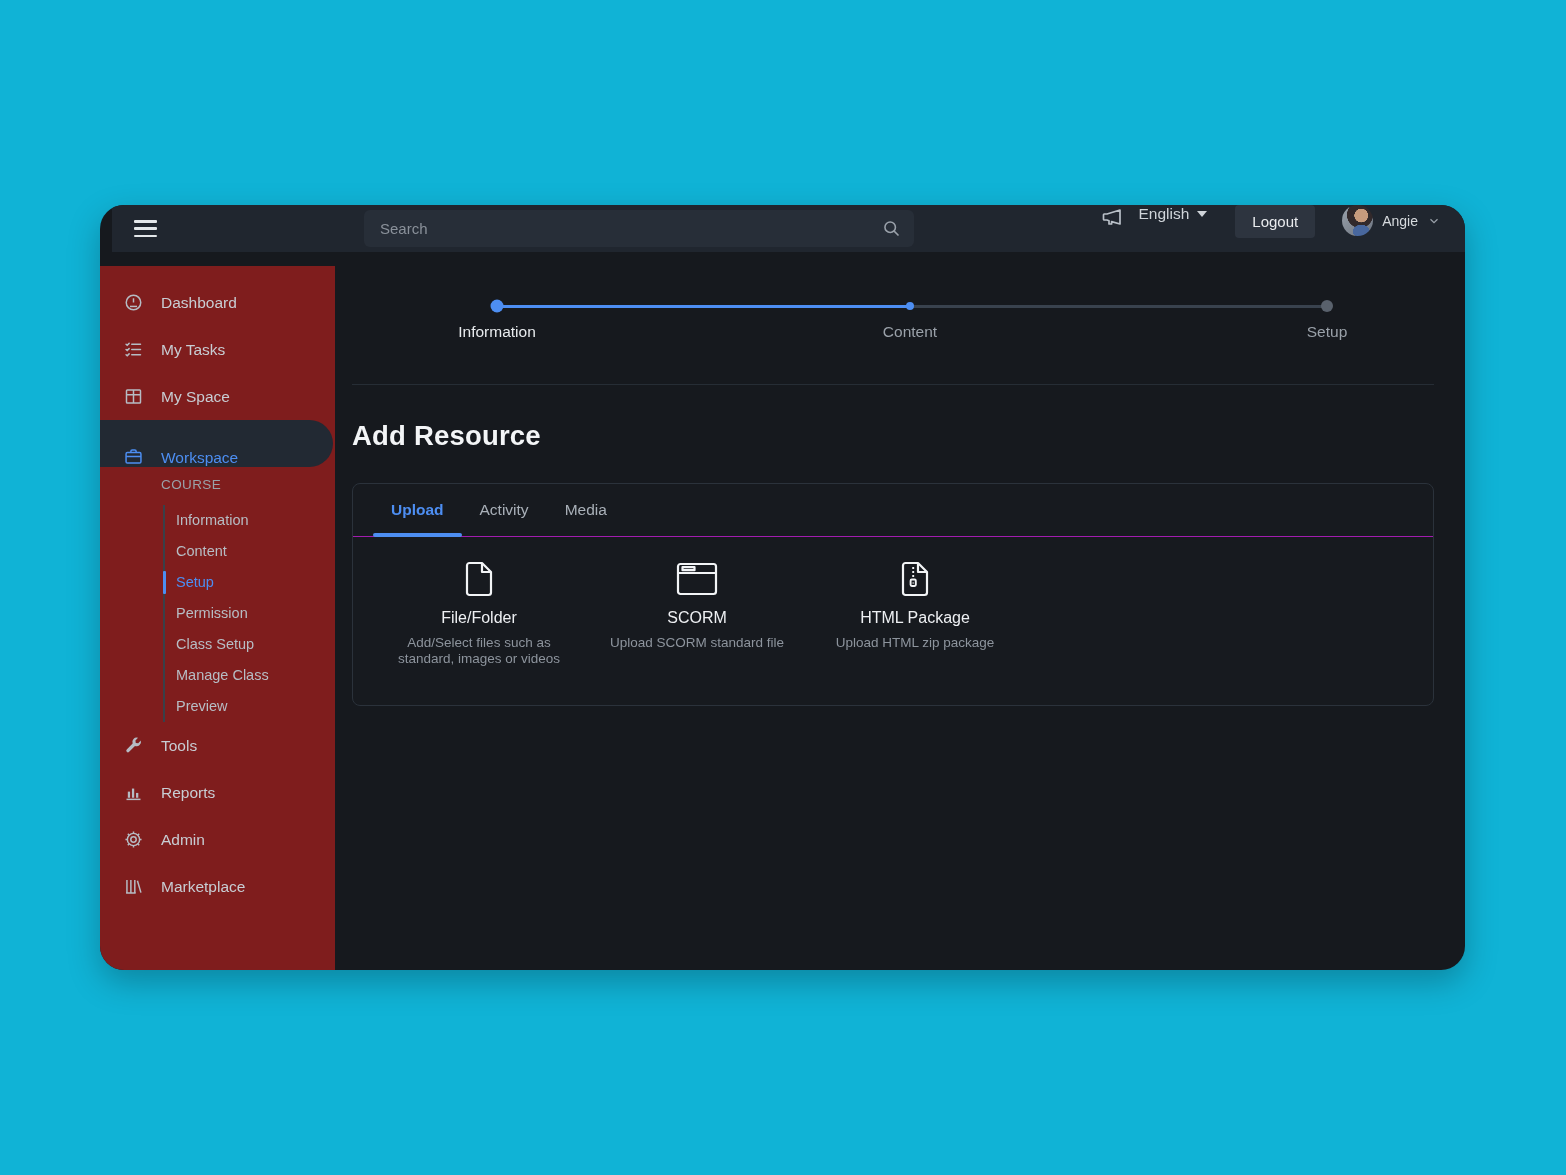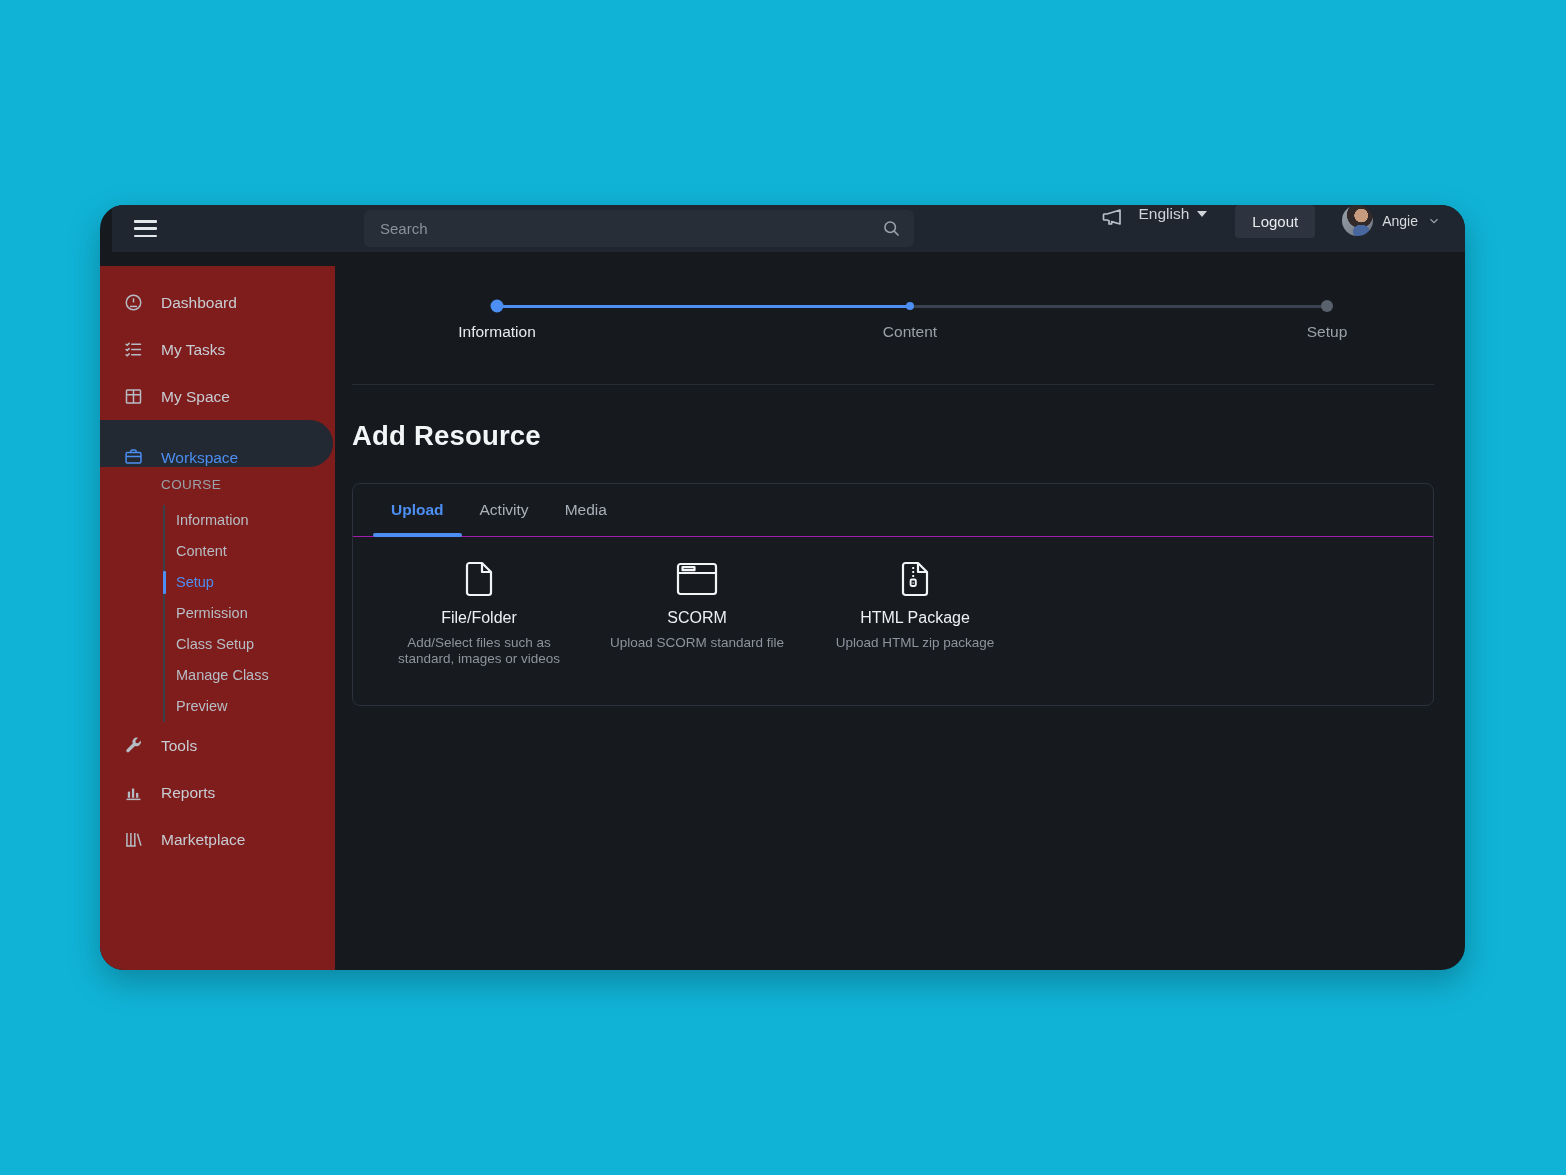--- a/index.html
+++ b/index.html
@@ -273,20 +273,28 @@
       <div class="nav-item">
         <svg class="nav-icon" viewBox="0 0 24 24" fill="currentColor">
           <rect x="5.5" y="11" width="2.6" height="7"></rect>
           <rect x="10.2" y="7.5" width="2.6" height="10.5"></rect>
           <rect x="14.9" y="12.5" width="2.6" height="5.5"></rect>
           <rect x="4" y="19" width="16" height="1.7"></rect>
         </svg>
         <span>Reports</span>
       </div>
 
+      <div class="nav-item">
+        <svg class="nav-icon" viewBox="0 0 24 24" fill="none" stroke="currentColor" stroke-width="1.7">
+          <circle cx="12" cy="12" r="3.1"></circle>
+          <circle cx="12" cy="12" r="7"></circle>
+          <path d="M12 2.8v2.3M12 18.9v2.3M2.8 12h2.3M18.9 12h2.3M5.5 5.5l1.6 1.6M16.9 16.9l1.6 1.6M18.5 5.5l-1.6 1.6M7.1 16.9l-1.6 1.6"></path>
+        </svg>
+        <span>Admin</span>
+      </div>
 
       <div class="nav-item">
         <svg class="nav-icon" viewBox="0 0 24 24" fill="none" stroke="currentColor" stroke-width="1.7">
           <path d="M4.5 4.5v15M9 4.5v15M13.5 4.5v15"></path>
           <path d="M16.5 5.5l4 13.5"></path>
           <path d="M3.5 19.5h11"></path>
         </svg>
         <span>Marketplace</span>
       </div>
     </div>

